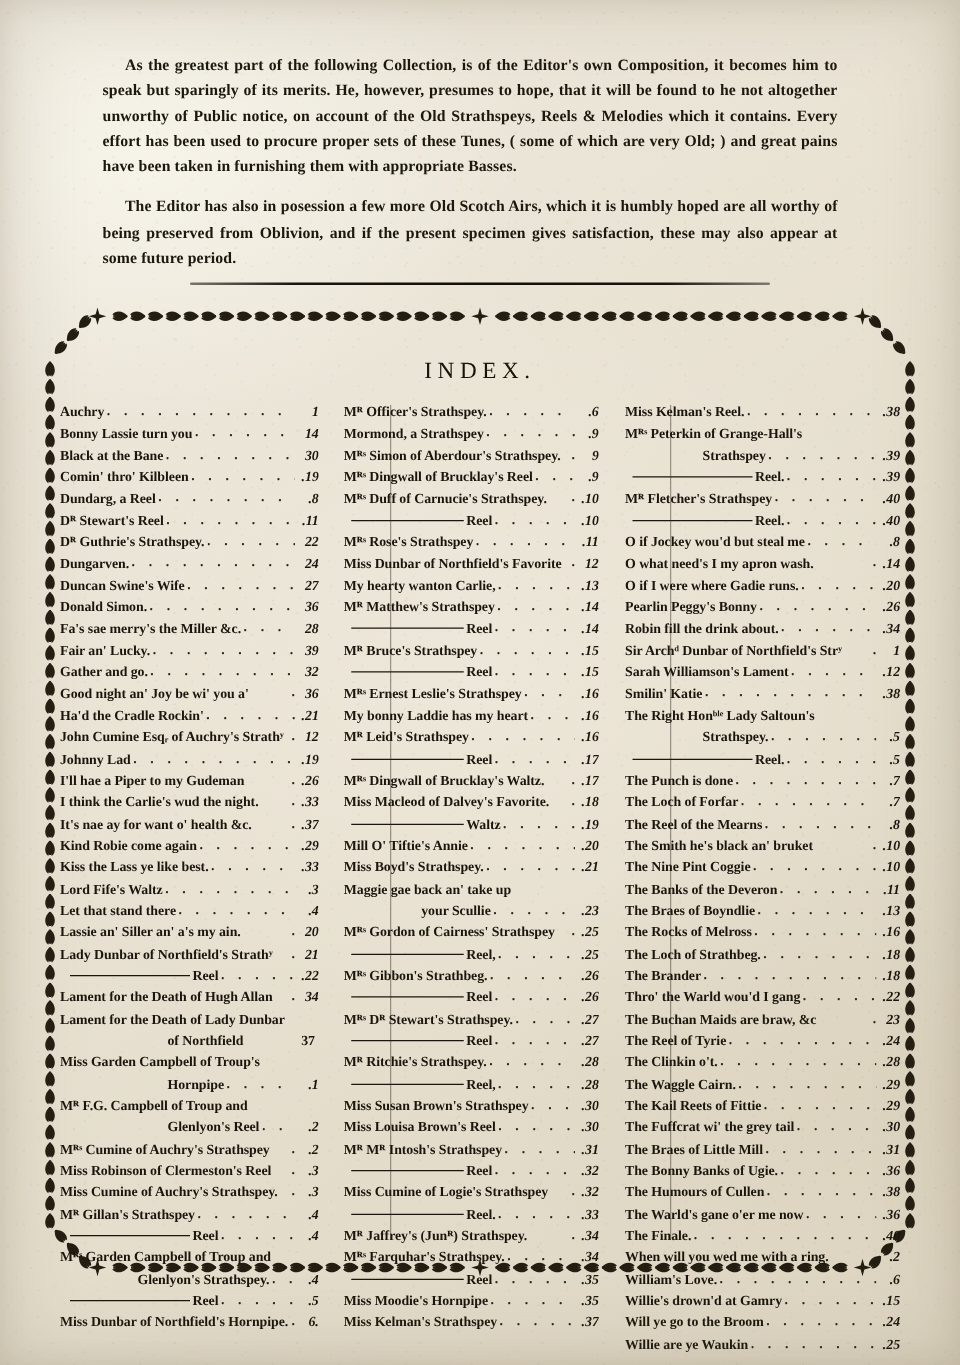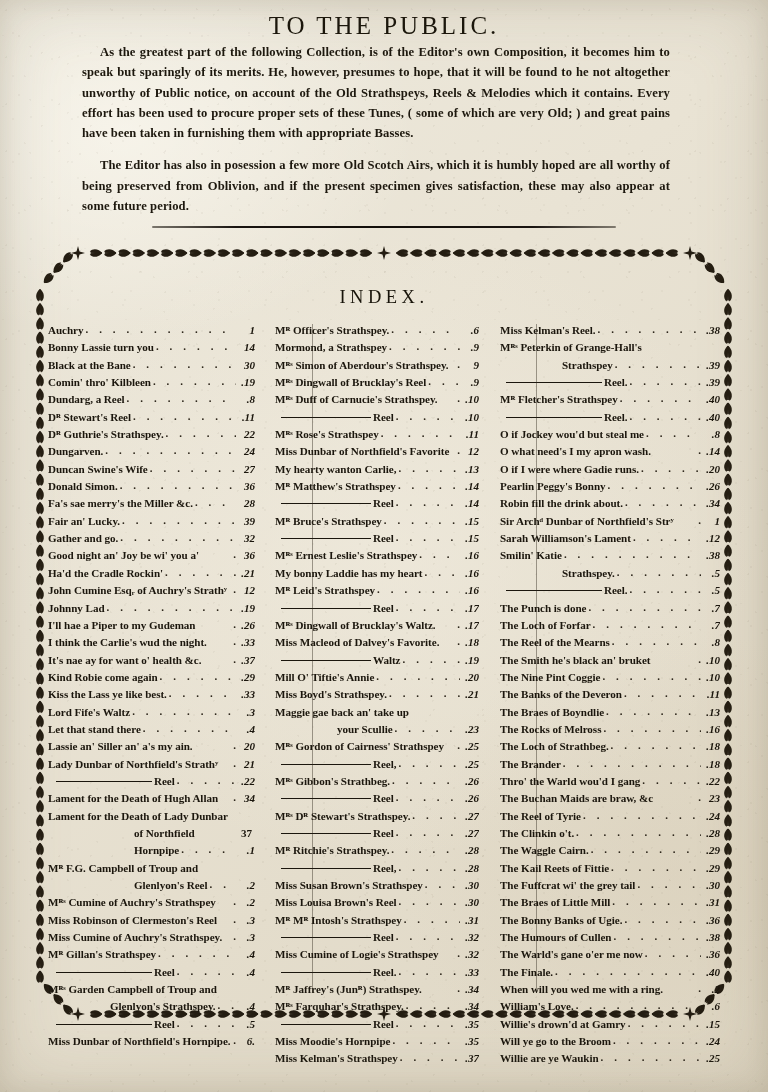--- a/index.html
+++ b/index.html
@@ -176,21 +176,20 @@
     position: relative;
     top: -3px;
     margin-right: 2px;
   }
 </style>
 </head>
 <body>
 
 <div id="page">
 
-  <div class="title">TO THE PUBLIC.</div>
 
   <div class="preface">
     <p>As the greatest part of the following Collection, is of the Editor's own Composition, it becomes him to speak but sparingly of its merits. He, however, presumes to hope, that it will be found to he not altogether unworthy of Public notice, on account of the Old Strathspeys, Reels &amp; Melodies which it contains. Every effort has been used to procure proper sets of these Tunes, ( some of which are very Old; ) and great pains have been taken in furnishing them with appropriate Basses.</p>
     <p>The Editor has also in posession a few more Old Scotch Airs, which it is humbly hoped are all worthy of being preserved from Oblivion, and if the present specimen gives satisfaction, these may also appear at some future period.</p>
   </div>
 
   <div class="rule"></div>
 
   <svg id="frame" width="768" height="1092" viewBox="0 0 768 1092" aria-hidden="true">
     <defs>
@@ -575,20 +574,23 @@
           <span class="pg">34</span>
         </div>
         <div class="entry">
           <span class="t">Lament for the Death of Lady Dunbar</span>
         </div>
         <div class="entry cont2">
           <span class="t">of Northfield</span>
           <span class="dots"></span>
           <span class="pg" style="font-style: normal; text-align: center;">37</span>
         </div>
+        <div class="entry">
+          <span class="t">Miss Garden Campbell of Troup's</span>
+        </div>
         <div class="entry cont2">
           <span class="t">Hornpipe</span>
           <span class="dots">. . . . . . . . . . . . . . . . . . . . . . . . . . . . . . . . . . . . . .</span>
           <span class="pg">.1</span>
         </div>
         <div class="entry">
           <span class="t">Mᴿ F.G. Campbell of Troup and</span>
         </div>
         <div class="entry cont2">
           <span class="t">Glenlyon's Reel</span>
@@ -915,20 +917,23 @@
         </div>
         <div class="entry">
           <span class="t">Sarah Williamson's Lament</span>
           <span class="dots">. . . . . . . . . . . . . . . . . . . . . . . . . . . . . . . . . . . . . .</span>
           <span class="pg">.12</span>
         </div>
         <div class="entry">
           <span class="t">Smilin' Katie</span>
           <span class="dots">. . . . . . . . . . . . . . . . . . . . . . . . . . . . . . . . . . . . . .</span>
           <span class="pg">.38</span>
+        </div>
+        <div class="entry">
+          <span class="t">The Right Honᵇˡᵉ Lady Saltoun's</span>
         </div>
         <div class="entry cont">
           <span class="t">Strathspey.</span>
           <span class="dots">. . . . . . . . . . . . . . . . . . . . . . . . . . . . . . . . . . . . . .</span>
           <span class="pg">.5</span>
         </div>
         <div class="entry" style="padding-left: 6px;">
           <span class="t"><span class="dash" style="width: 96px;"></span><span>Reel.</span></span>
           <span class="dots">. . . . . . . . . . . . . . . . . . . . . . . . . . . . . . . . . . . . . .</span>
           <span class="pg">.5</span>

